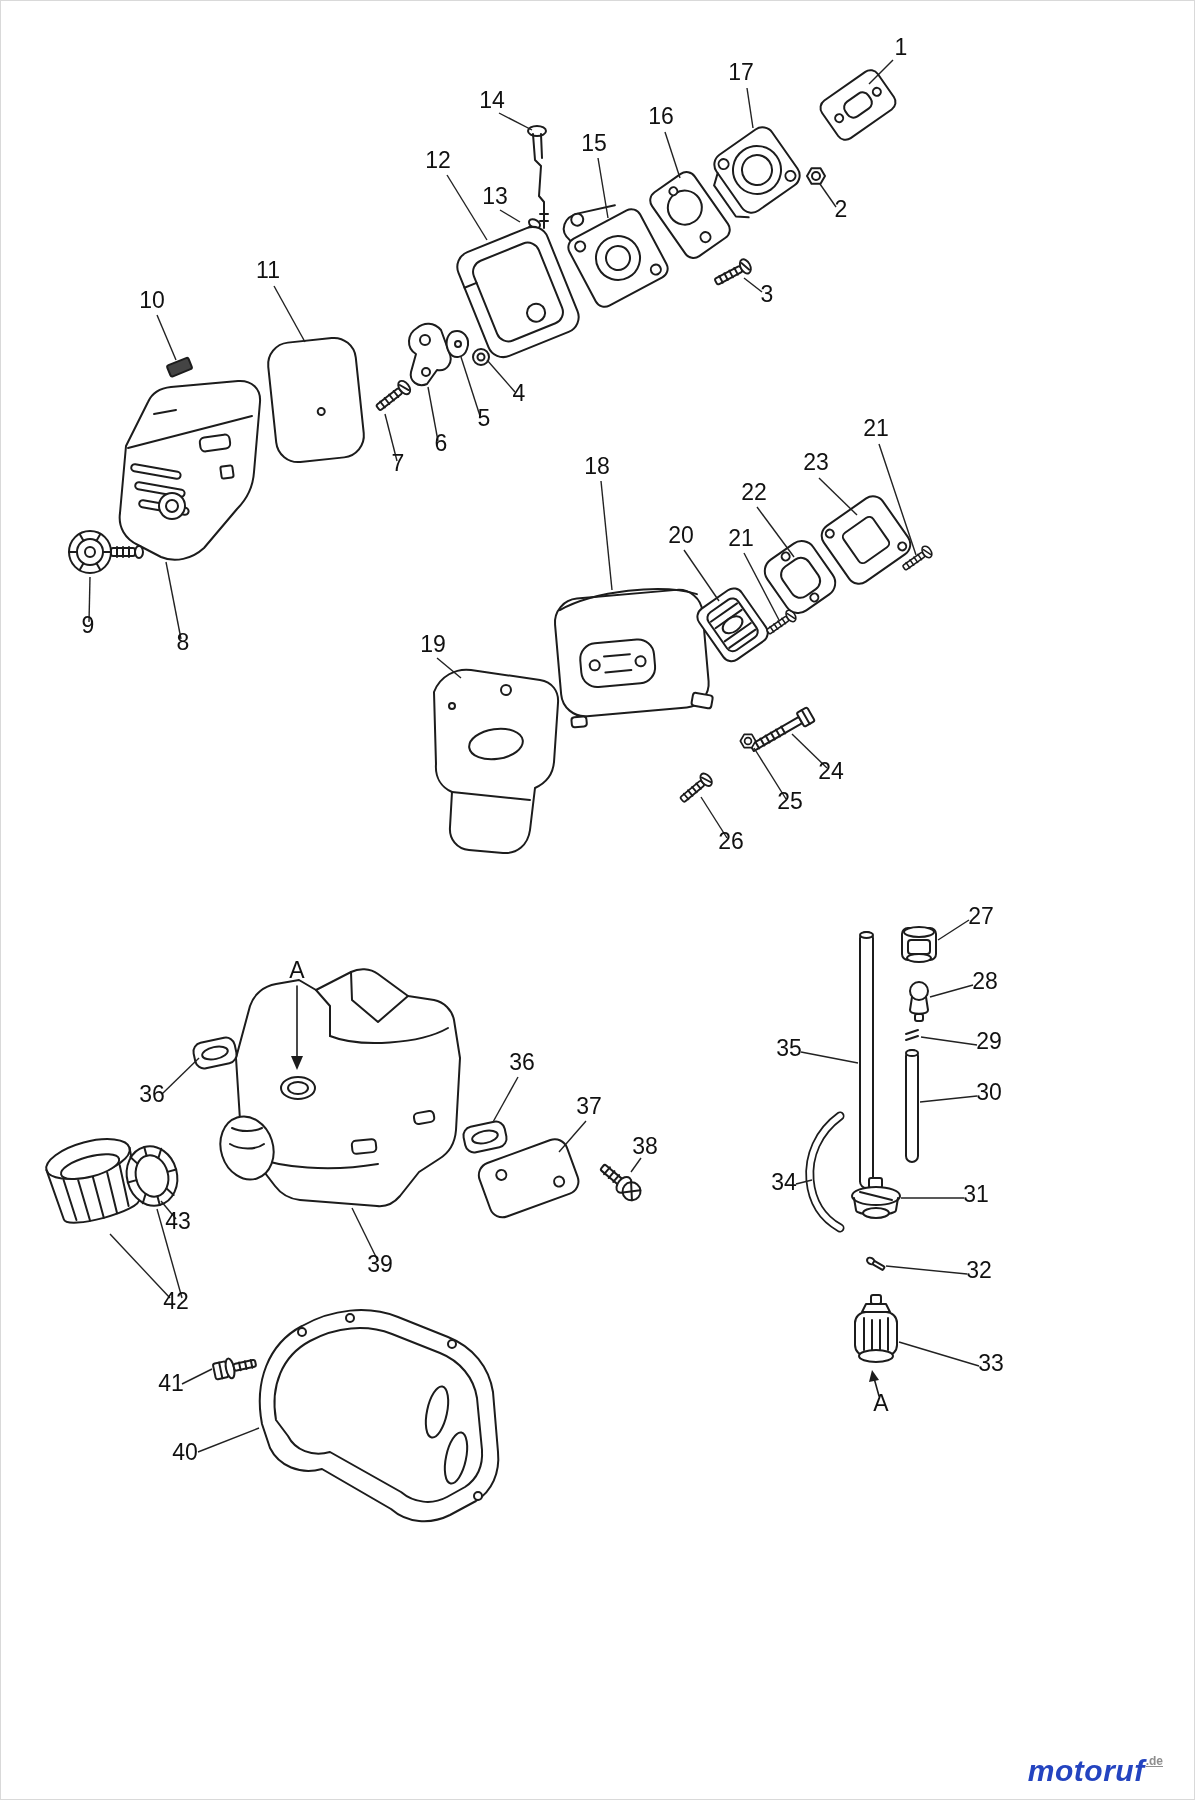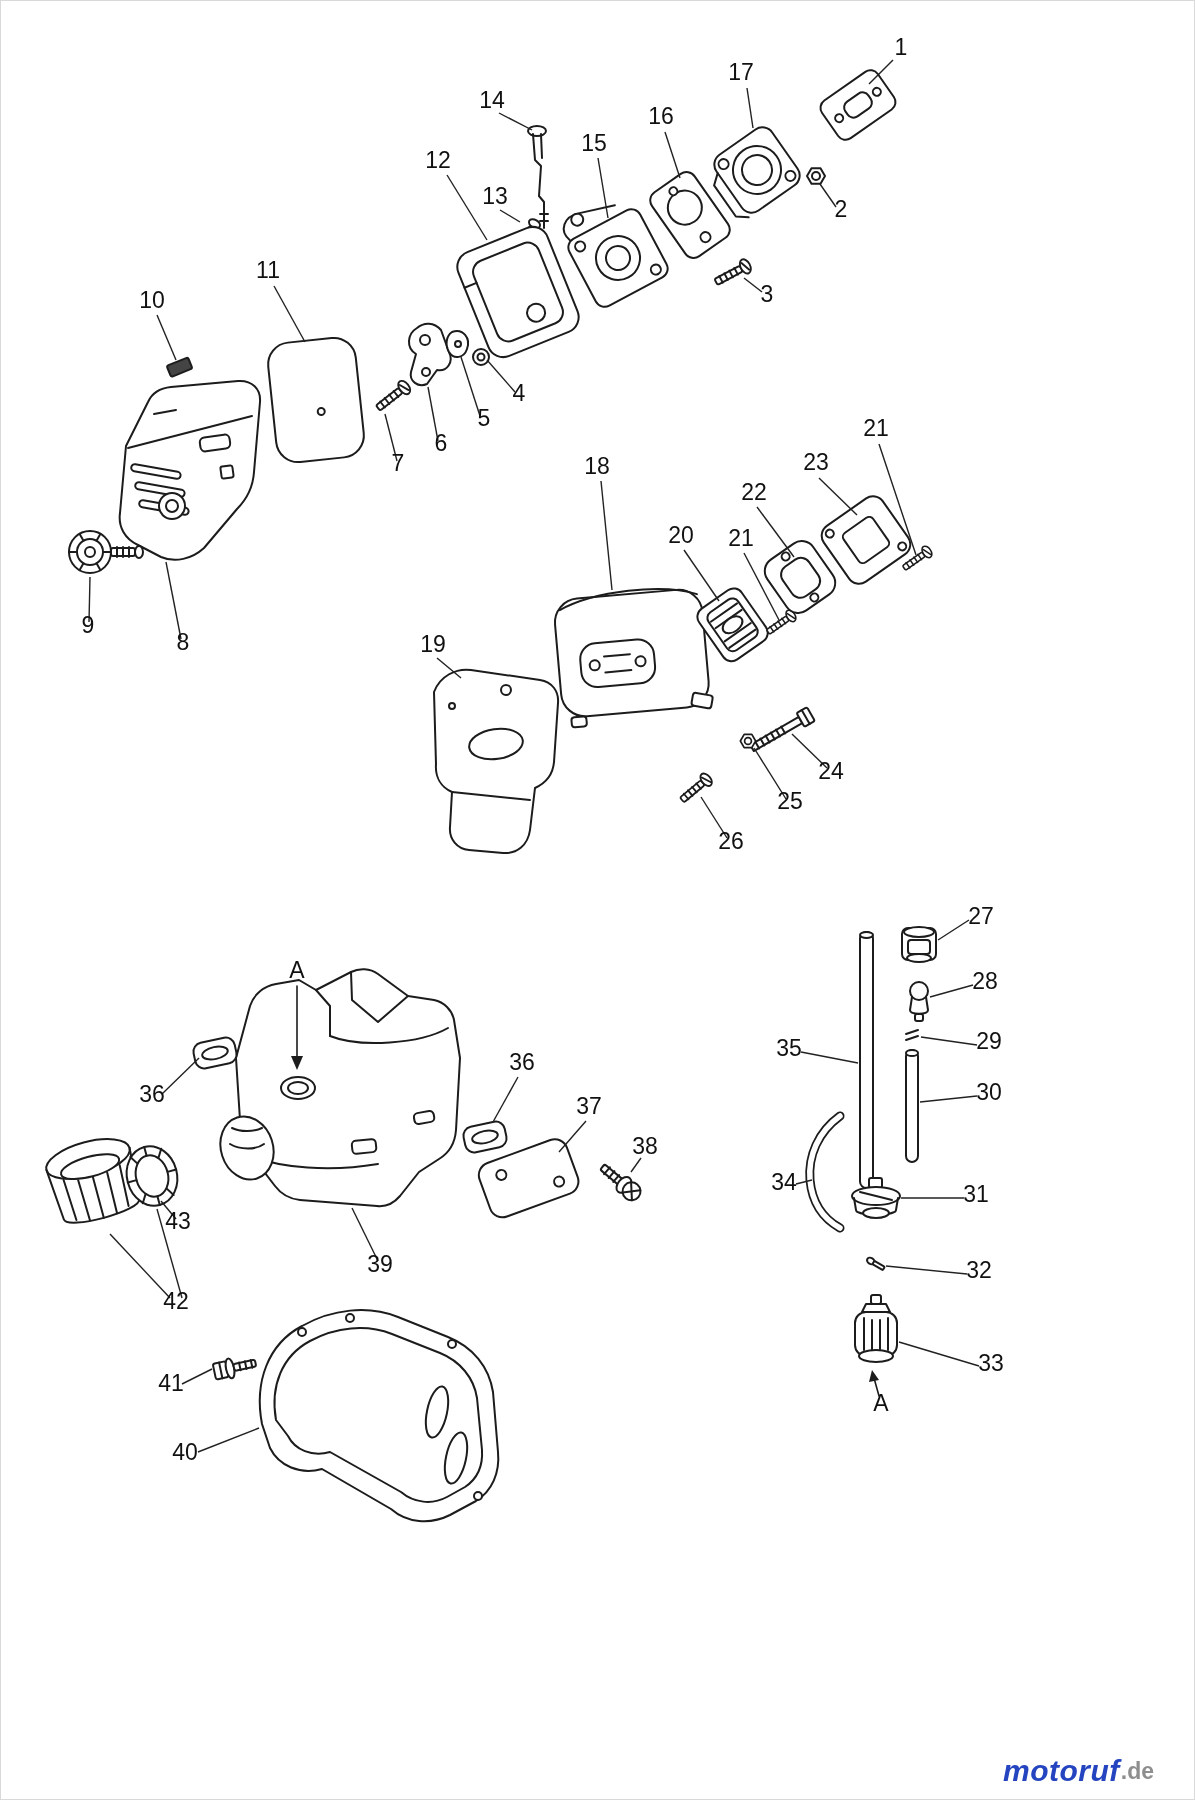--- a/index.html
+++ b/index.html
@@ -8,26 +8,26 @@
     font-family:"Liberation Sans",sans-serif;
     box-shadow:inset 0 0 0 1px #d9d9d9;
   }
   .diagram-svg{position:absolute;left:0;top:0;}
   .callout{
     font-size:23px;
     font-family:"Liberation Sans",sans-serif;
     text-anchor:middle;
   }
   .watermark{
-    position:absolute;right:41px;bottom:12px;
-    display:flex;align-items:center;gap:1px;
+    position:absolute;right:32px;bottom:12px;
+    display:flex;align-items:flex-start;gap:1px;
     user-select:none;
   }
   .wm-brand{font-weight:bold;font-style:italic;font-size:30px;letter-spacing:0.5px;}
-  .wm-tld{font-weight:bold;font-size:23px;}
+  .wm-tld{font-weight:bold;font-size:12px;text-decoration:underline;}
 </style>
 </head>
 <body>
 
 <div class="page">
 
 <svg class="diagram-svg" width="1195" height="1800" viewBox="0 0 1195 1800" xmlns="http://www.w3.org/2000/svg">
 
   <defs>
     <g id="def-screw">

